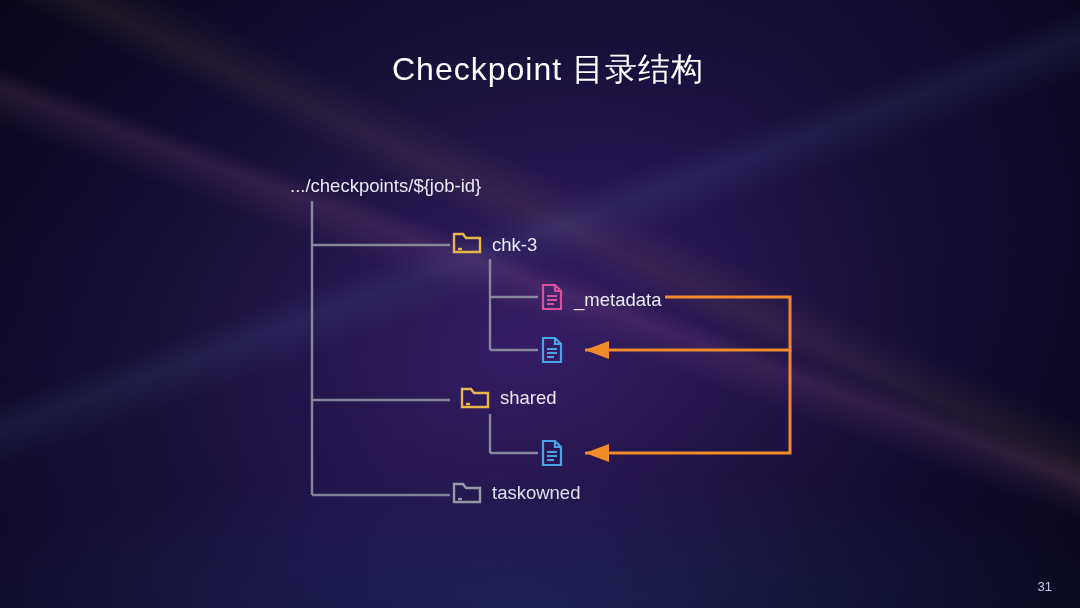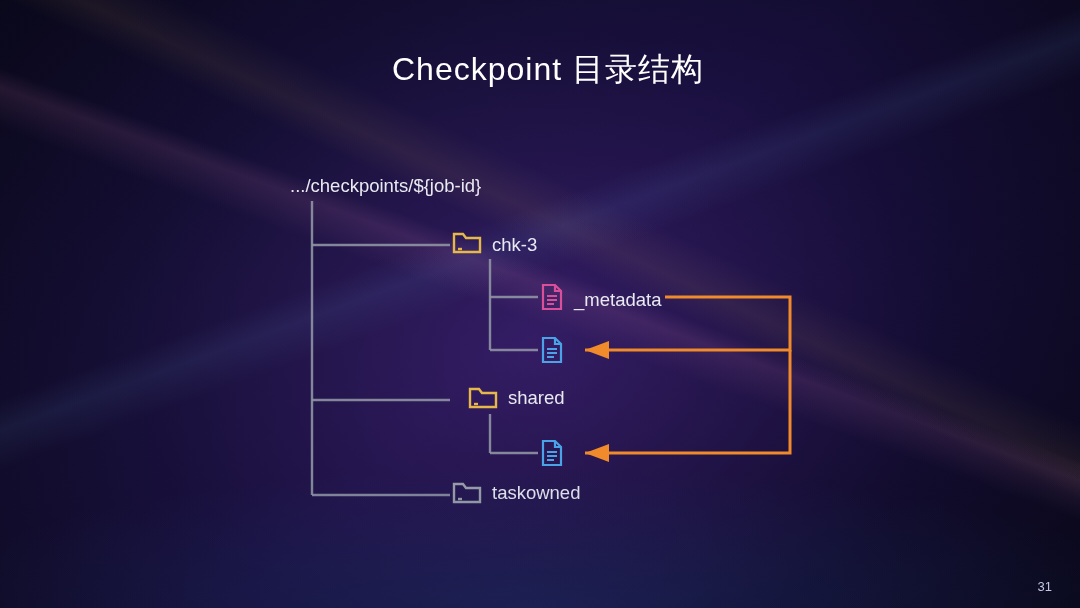--- a/index.html
+++ b/index.html
@@ -157,21 +157,21 @@
     <div class="node" style="left:250px; top:161px;">
       <svg width="24" height="28" viewBox="0 0 24 28">
         <path d="M3 2 H15 L21 8 V26 H3 Z" fill="none" stroke="#4aa3e6" stroke-width="2.2"></path>
         <path d="M15 2 V8 H21" fill="none" stroke="#4aa3e6" stroke-width="2.2"></path>
         <line x1="7" y1="13" x2="17" y2="13" stroke="#4aa3e6" stroke-width="2"></line>
         <line x1="7" y1="17" x2="17" y2="17" stroke="#4aa3e6" stroke-width="2"></line>
         <line x1="7" y1="21" x2="14" y2="21" stroke="#4aa3e6" stroke-width="2"></line>
       </svg>
     </div>
 
-    <div class="node" style="left:178px; top:210px;justify-content:flex-end;">
+    <div class="node" style="left:170px; top:210px;justify-content:flex-end;">
       <svg width="30" height="26" viewBox="0 0 30 26">
         <path d="M2 8 V22 H28 V8 H14 L11 4 H2 Z" fill="none" stroke="#e6b84a" stroke-width="2.4"></path>
         <line x1="6" y1="19" x2="10" y2="19" stroke="#e6b84a" stroke-width="2.4"></line>
       </svg>
       <span>shared</span>
     </div>
 
     <div class="node" style="left:250px; top:264px;">
       <svg width="24" height="28" viewBox="0 0 24 28">
         <path d="M3 2 H15 L21 8 V26 H3 Z" fill="none" stroke="#4aa3e6" stroke-width="2.2"></path>

